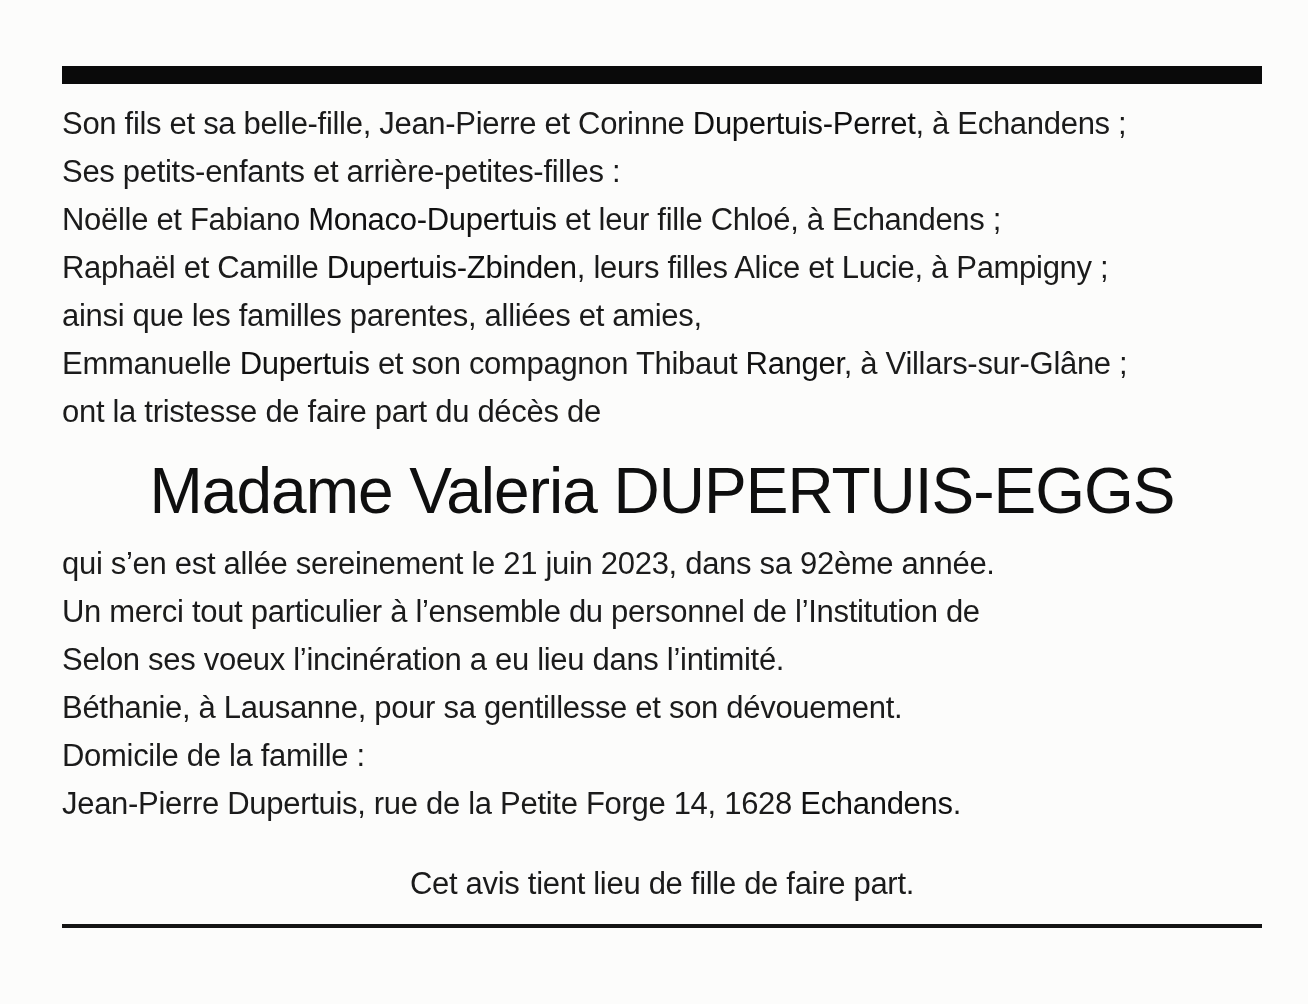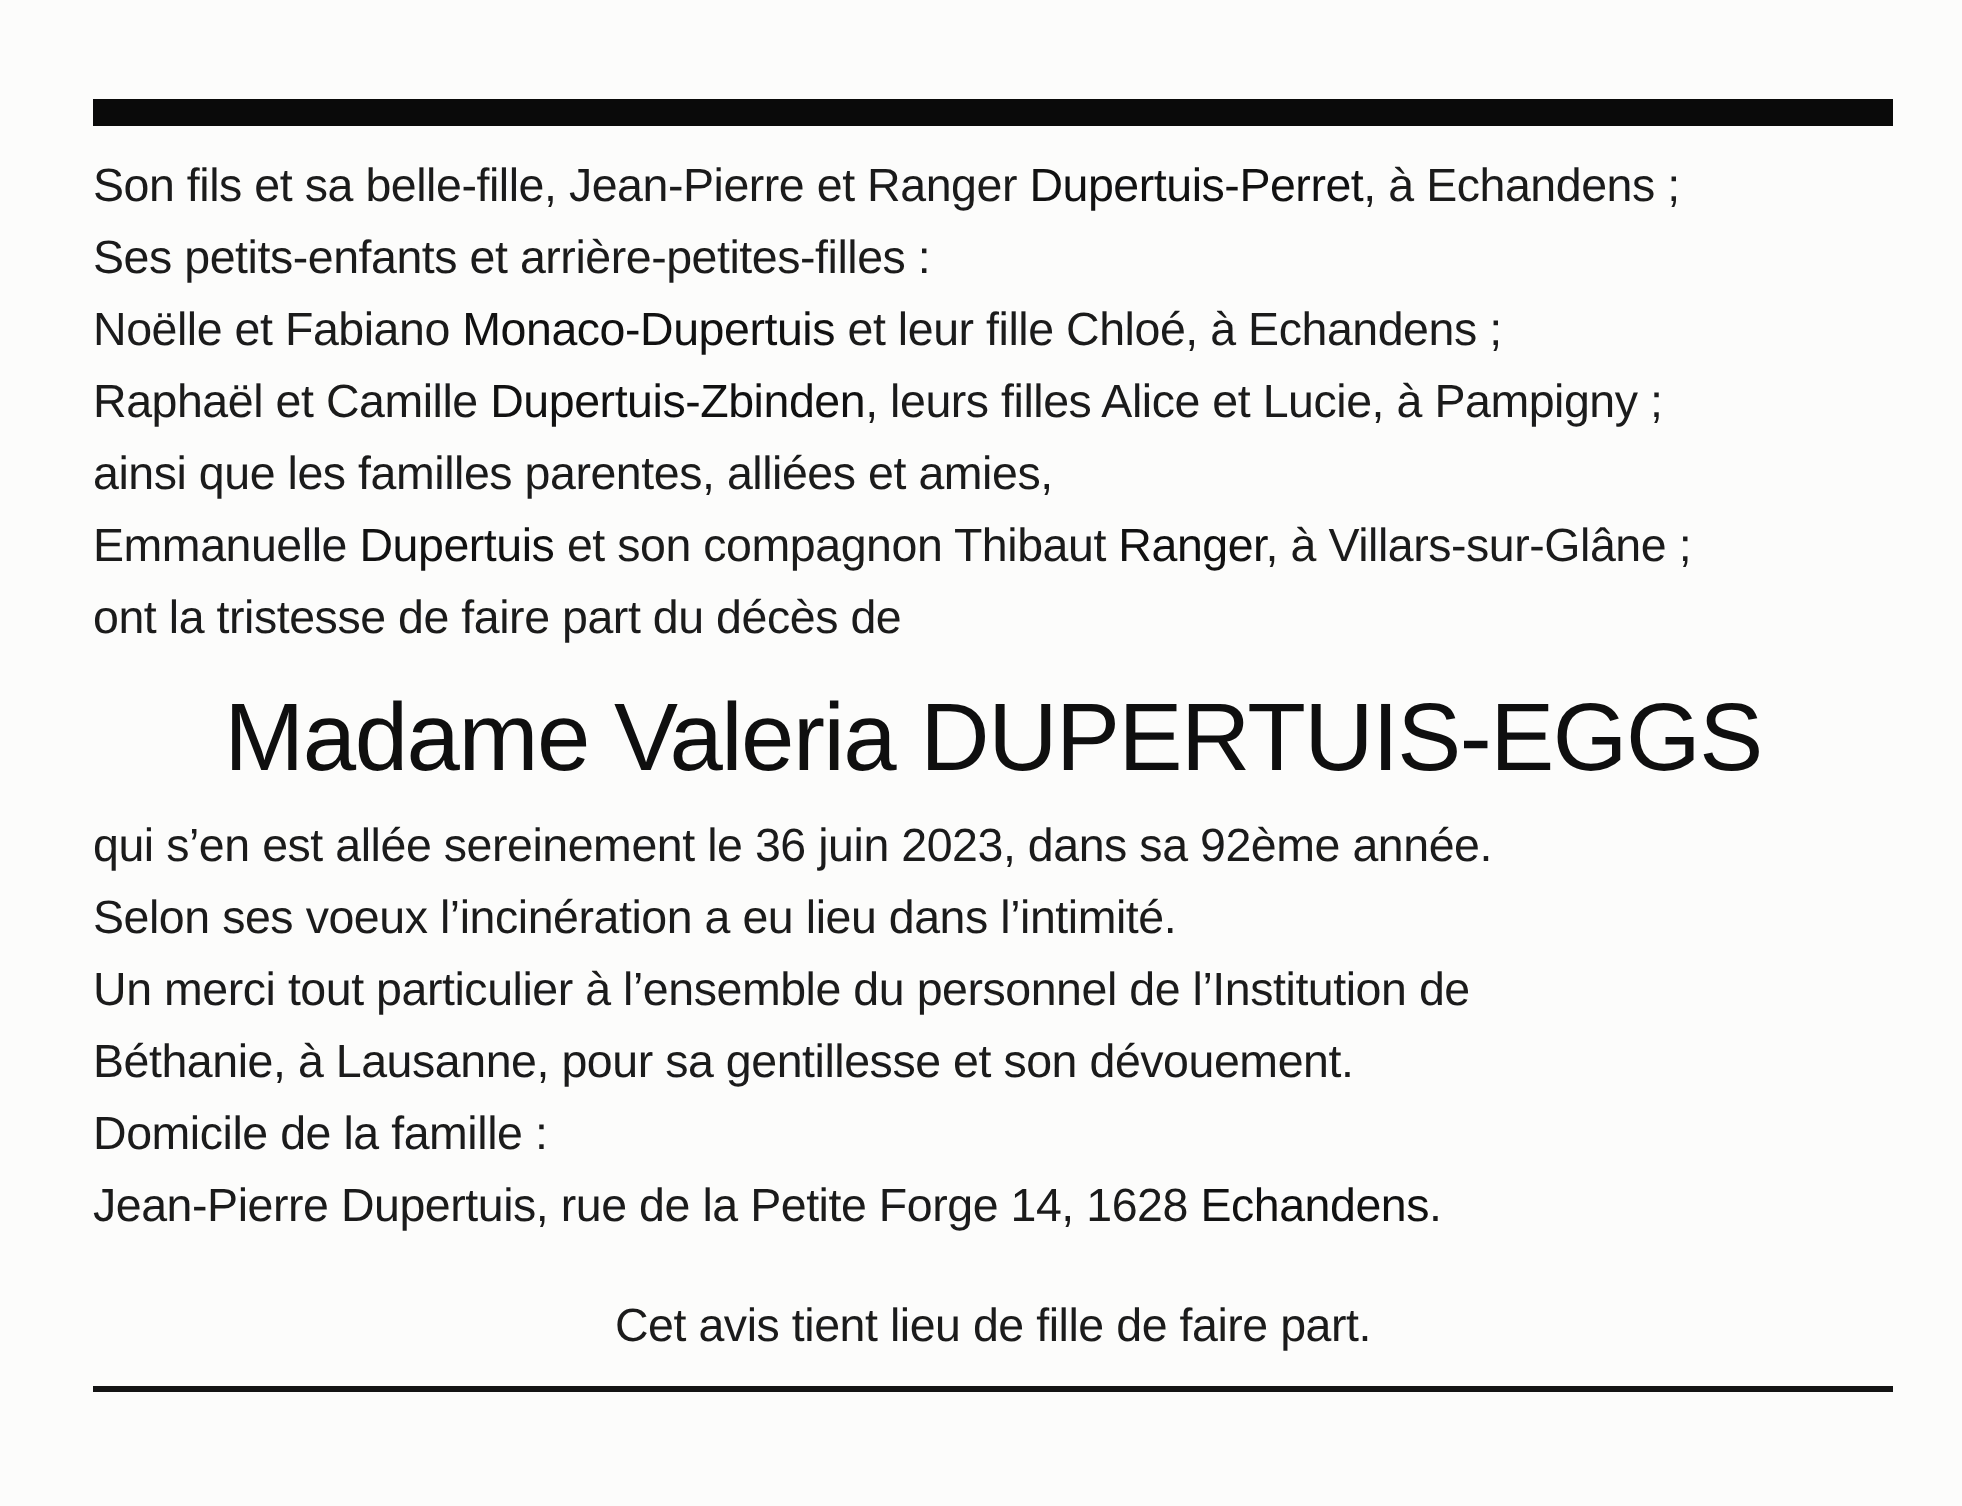--- a/index.html
+++ b/index.html
@@ -70,35 +70,35 @@
 </style>
 </head>
 <body>
 
 <div class="page">
   <div class="content">
 
     <div class="top-bar"></div>
 
     <div class="text-block intro-block">
-        <div class="line"><span>Son fils et sa belle-fille, Jean-Pierre et Ranger </span><b>Dupertuis-Perret</b><span>, à Echandens ;</span></div>
+        <div class="line"><span>Son fils et sa belle-fille, Jean-Pierre et Corinne </span><b>Dupertuis-Perret</b><span>, à Echandens ;</span></div>
         <div class="line"><span>Ses petits-enfants et arrière-petites-filles :</span></div>
         <div class="line"><span>Noëlle et Fabiano </span><b>Monaco-Dupertuis</b><span> et leur fille Chloé, à Echandens ;</span></div>
         <div class="line"><span>Raphaël et Camille </span><b>Dupertuis-Zbinden</b><span>, leurs filles Alice et Lucie, à Pampigny ;</span></div>
         <div class="line"><span>ainsi que les familles parentes, alliées et amies,</span></div>
         <div class="line"><span>Emmanuelle </span><b>Dupertuis</b><span> et son compagnon Thibaut </span><b>Ranger</b><span>, à Villars-sur-Glâne ;</span></div>
         <div class="line"><span>ont la tristesse de faire part du décès de</span></div>
       </div>
 
     <div class="deceased-name">Madame Valeria DUPERTUIS-EGGS</div>
 
     <div class="text-block details-block">
-        <div class="line"><span>qui s’en est allée sereinement le 36 juin 2023, dans sa 92ème année.</span></div>
+        <div class="line"><span>qui s’en est allée sereinement le 21 juin 2023, dans sa 92ème année.</span></div>
+        <div class="line"><span>Un merci tout particulier à l’ensemble du personnel de l’Institution de</span></div>
         <div class="line"><span>Selon ses voeux l’incinération a eu lieu dans l’intimité.</span></div>
-        <div class="line"><span>Un merci tout particulier à l’ensemble du personnel de l’Institution de</span></div>
         <div class="line"><span>Béthanie, à Lausanne, pour sa gentillesse et son dévouement.</span></div>
         <div class="line"><span>Domicile de la famille :</span></div>
         <div class="line"><span>Jean-Pierre Dupertuis, rue de la Petite Forge 14, 1628 </span><b>Echandens</b><span>.</span></div>
       </div>
 
     <div class="text-block closing-line">Cet avis tient lieu de fille de faire part.</div>
 
     <div class="bottom-rule"></div>
 
   </div>

